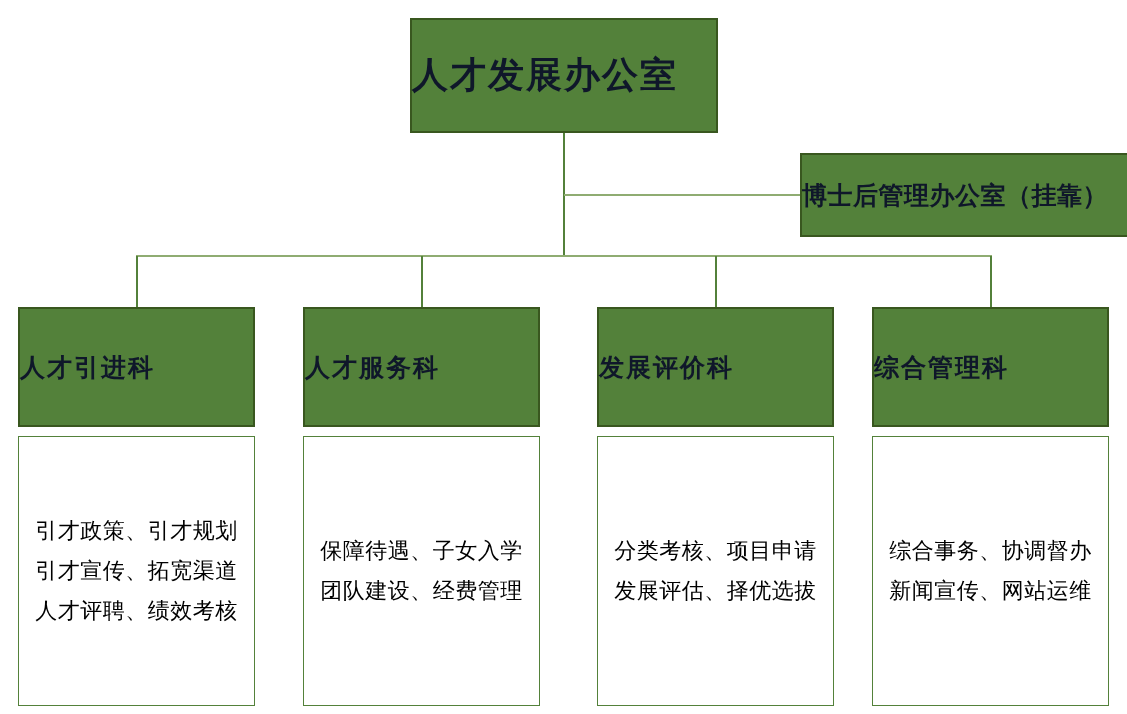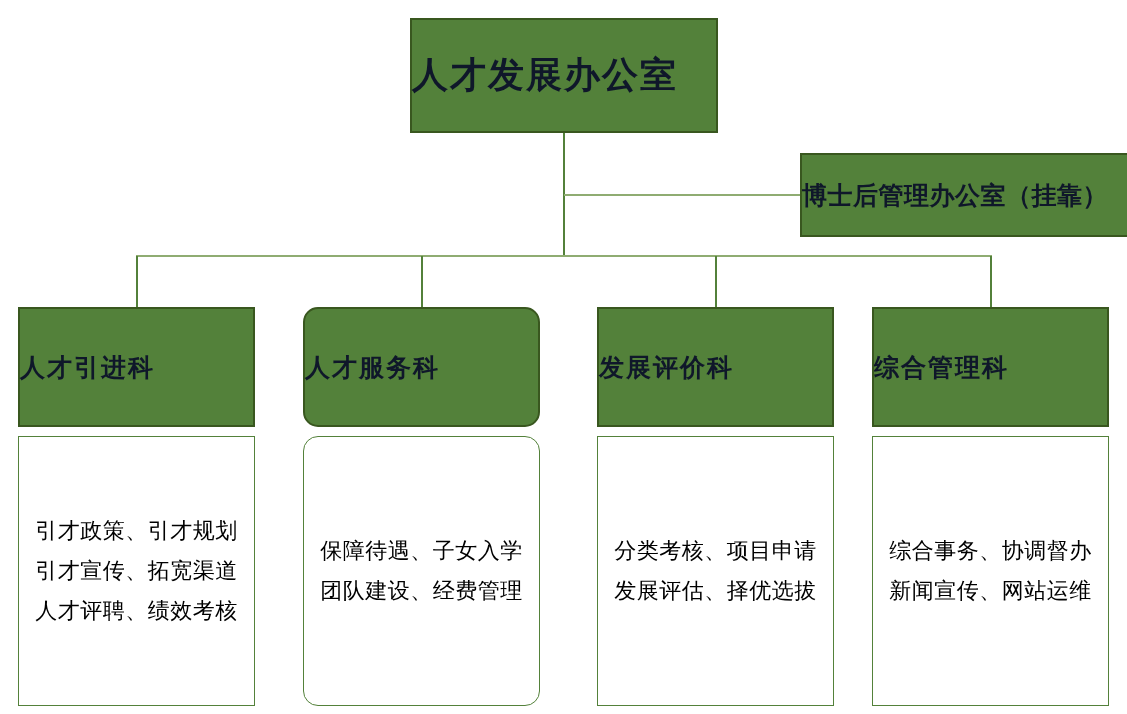--- a/index.html
+++ b/index.html
@@ -24,21 +24,21 @@
     display: flex;
     align-items: center;
     justify-content: flex-start;
     text-align: center;
     letter-spacing: 2px;
   }
   .root-box    { left: 410px; top: 18px;  width: 308px; height: 115px; font-size: 36px; }
   .side-box    { left: 800px; top: 153px; width: 374px; height: 84px;  font-size: 25px; letter-spacing: 0.5px; }
   .dept-box    { top: 307px; width: 237px; height: 120px; font-size: 25px; }
   .dept-0 { left: 18px; }
-  .dept-1 { left: 303px; border-radius: 15px; }
+  .dept-1 { left: 303px; }
   .dept-2 { left: 597px; }
   .dept-3 { left: 872px; }
 
   
   .dutybox {
     position: absolute;
     top: 436px;
     width: 237px;
     height: 270px;
     background: #ffffff;

